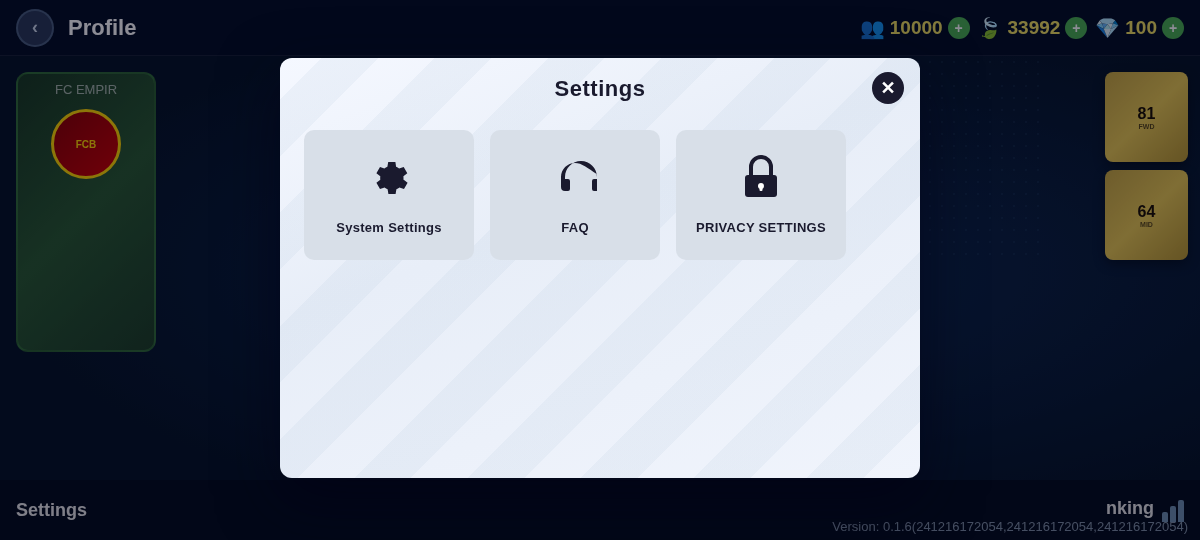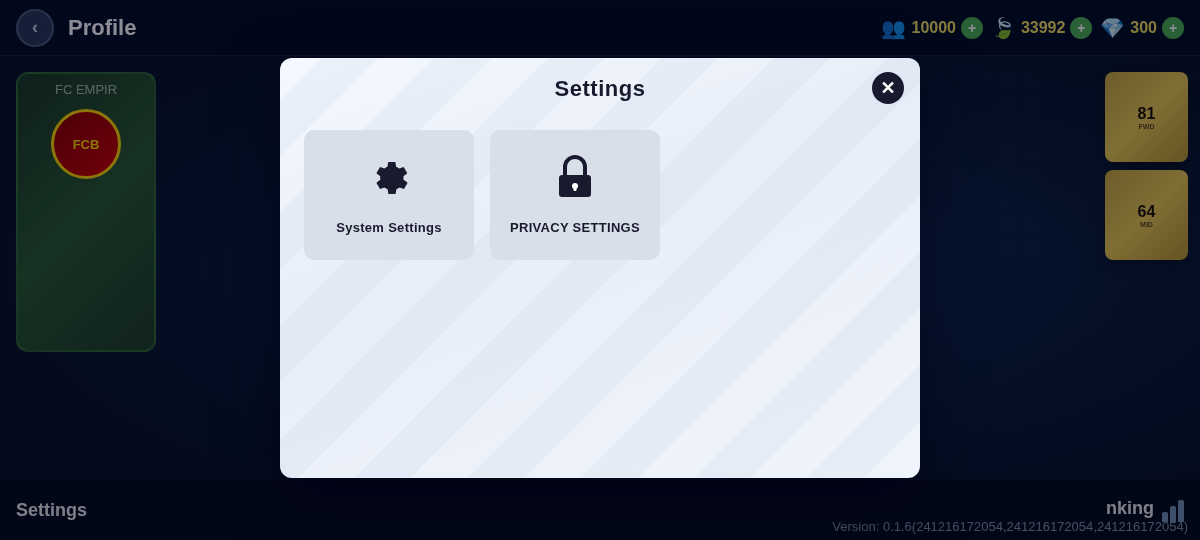--- a/index.html
+++ b/index.html
@@ -68,21 +68,21 @@
       align-items: center;
       gap: 5px;
     }
 
     .currency-icon {
       font-size: 20px;
     }
 
     .currency-value {
       color: #f0e060;
-      font-size: 16px;
+      font-size: 19px;
       font-weight: 700;
     }
 
     .currency-add {
       width: 22px;
       height: 22px;
       border-radius: 50%;
       background: #4caf50;
       color: white;
       display: flex;
@@ -123,21 +123,21 @@
     }
 
     .club-logo {
       width: 70px;
       height: 70px;
       background: linear-gradient(135deg, #8B0000, #CC0000);
       border-radius: 50%;
       display: flex;
       align-items: center;
       justify-content: center;
-      font-size: 13px;
+      font-size: 10px;
       font-weight: bold;
       color: #FFD700;
       border: 3px solid #FFD700;
     }
 
     .bottom-bar {
       position: absolute;
       bottom: 0;
       left: 0;
       right: 0;
@@ -361,21 +361,21 @@
       <span class="currency-value">10000</span>
       <div class="currency-add">+</div>
     </div>
     <div class="currency-group">
       <span class="currency-icon">🍃</span>
       <span class="currency-value">33992</span>
       <div class="currency-add">+</div>
     </div>
     <div class="currency-group">
       <span class="currency-icon">💎</span>
-      <span class="currency-value">300</span>
+      <span class="currency-value">100</span>
       <div class="currency-add">+</div>
     </div>
   </div>
 </div>
 
 <div class="left-panel" style="position:absolute; top:56px; left:0; z-index:5;">
   <div class="club-card">
     <div class="club-card-header">FC EMPIR</div>
     <div class="club-logo-container">
       <div class="club-logo">
@@ -425,20 +425,28 @@
       <div class="settings-tile">
         <div class="tile-icon">
           <svg width="44" height="44" viewBox="0 0 44 44" fill="none" xmlns="http://www.w3.org/2000/svg">
             <path d="M22 28a6 6 0 1 0 0-12 6 6 0 0 0 0 12z" fill="#1a1a2e"></path>
             <path d="M36.4 24.8c.1-.6.1-1.2.1-1.8s0-1.2-.1-1.8l3.9-3-3.6-6.2-4.6 1.5c-.9-.7-1.9-1.3-3-1.8L28.4 7h-7.2l-.8 4.7c-1.1.4-2.1 1-3 1.8L13 12l-3.6 6.2 3.9 3c-.1.6-.1 1.2-.1 1.8s0 1.2.1 1.8l-3.9 3 3.6 6.2 4.6-1.5c.9.7 1.9 1.3 3 1.8l.8 4.7h7.2l.8-4.7c1.1-.4 2.1-1 3-1.8l4.6 1.5 3.6-6.2-3.9-3z" fill="#1a1a2e"></path>
           </svg>
         </div>
         <span class="tile-label">System Settings</span>
       </div>
 
+      <div class="settings-tile">
+        <div class="tile-icon">
+          <svg width="44" height="44" viewBox="0 0 44 44" fill="none" xmlns="http://www.w3.org/2000/svg">
+            <path d="M22 8C14.3 8 8 14.3 8 22v10a4 4 0 0 0 4 4h3a2 2 0 0 0 2-2V26a2 2 0 0 0-2-2h-3v-2c0-8.8 7.2-16 16-16s16 7.2 16 16v2h-3a2 2 0 0 0-2 2v8a2 2 0 0 0 2 2h3a4 4 0 0 0 4-4V22C36 14.3 29.7 8 22 8z" fill="#1a1a2e"></path>
+          </svg>
+        </div>
+        <span class="tile-label">FAQ</span>
+      </div>
 
       <div class="settings-tile">
         <div class="tile-icon">
           <svg width="40" height="44" viewBox="0 0 40 44" fill="none" xmlns="http://www.w3.org/2000/svg">
             <rect x="4" y="20" width="32" height="22" rx="3" fill="#1a1a2e"></rect>
             <path d="M10 20v-8a10 10 0 0 1 20 0v8" stroke="#1a1a2e" stroke-width="4" fill="none" stroke-linecap="round"></path>
             <circle cx="20" cy="31" r="3" fill="white"></circle>
             <rect x="18.5" y="31" width="3" height="5" rx="1" fill="white"></rect>
           </svg>
         </div>

